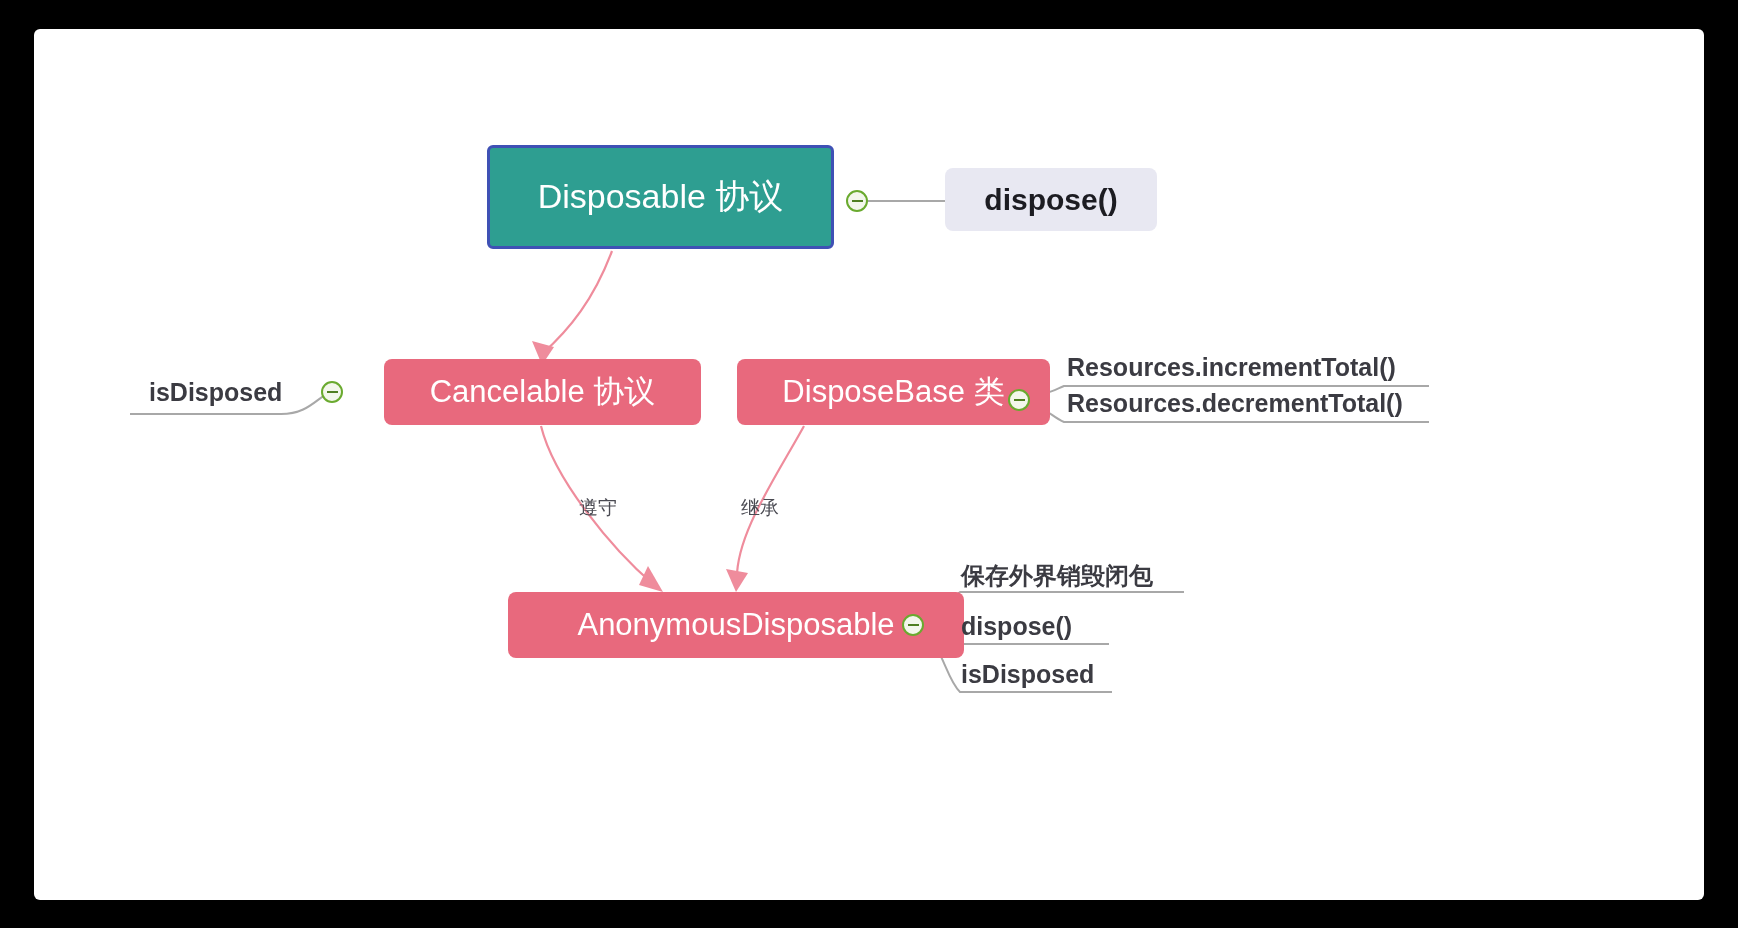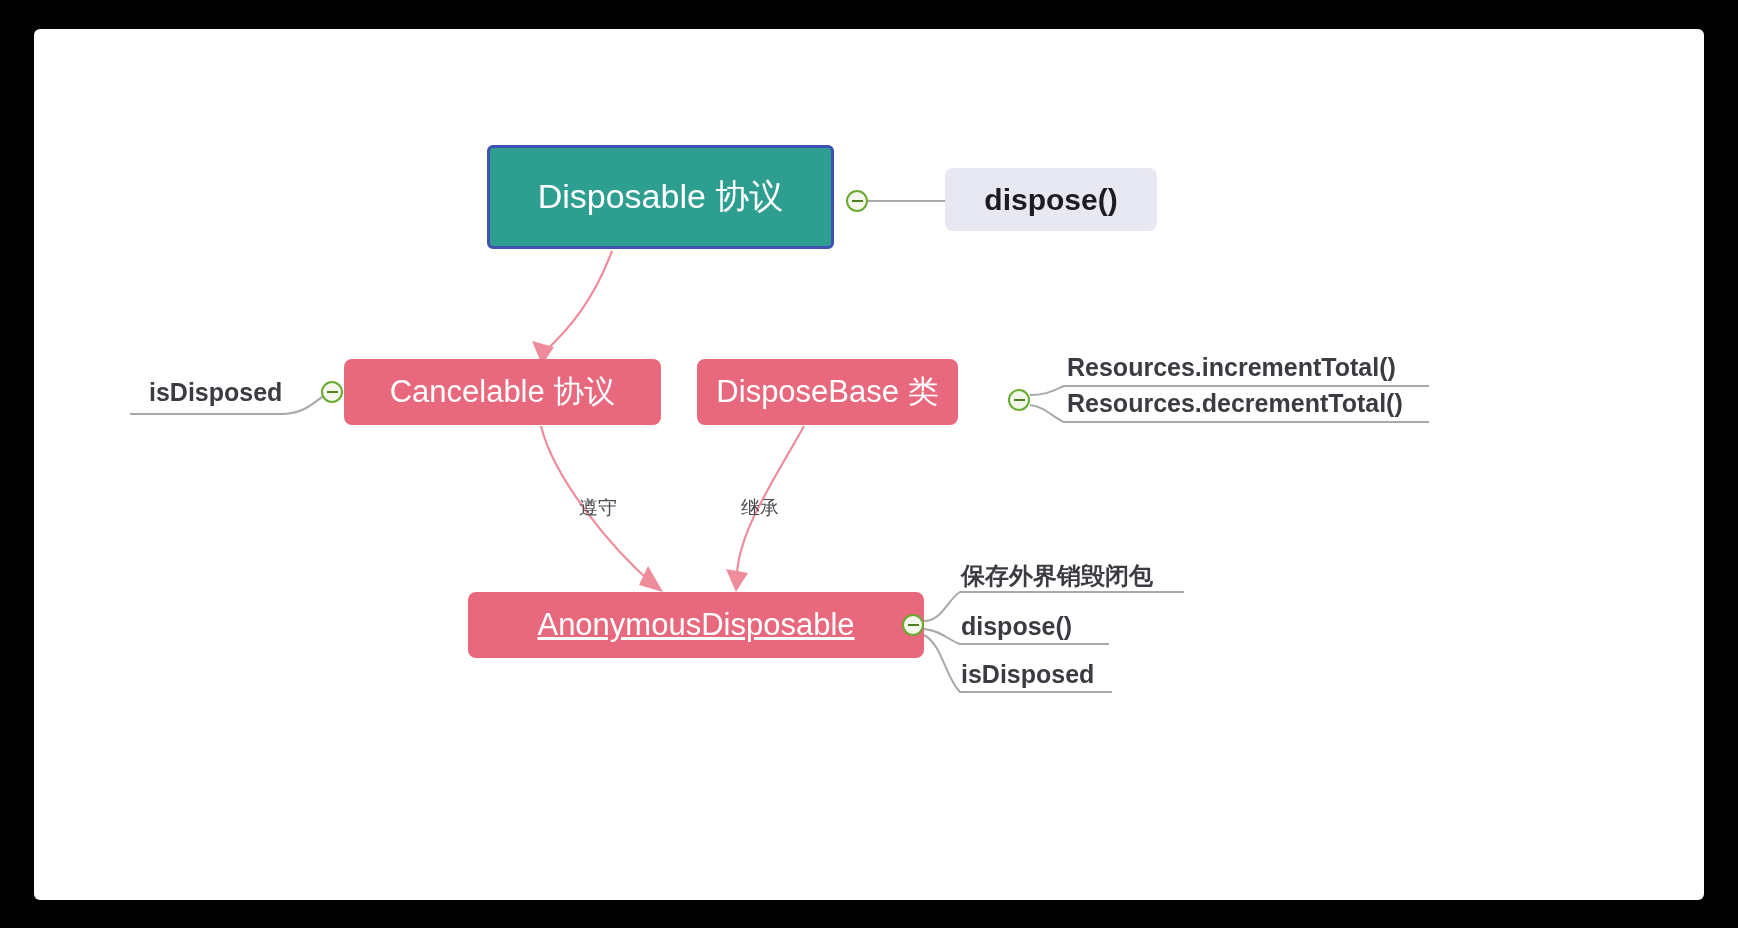--- a/index.html
+++ b/index.html
@@ -32,20 +32,21 @@
     color:#ffffff;
     font-size:34px;
     font-weight:400;
   }
   .node-pink{
     background:#e8697d;
     border-radius:8px;
     color:#ffffff;
     font-size:31px;
     font-weight:400;
+    margin-left:40px;
   }
   .node-lav{
     background:#e8e8f2;
     border-radius:8px;
     color:#1c1c22;
     font-size:30px;
     font-weight:700;
   }
   .leaf-label{
     position:absolute;
@@ -132,21 +133,21 @@
   <div class="node node-pink" style="left:310px;top:330px;width:317px;height:66px;">
     <span>Cancelable 协议</span>
   </div>
 
   <div class="toggle" style="left:287px;top:352px;"></div>
 
   <div class="leaf-label leaf-en" style="left:115px;top:349px;">
     <span>isDisposed</span>
   </div>
 
-  <div class="node node-pink" style="left:663px;top:330px;width:261px;height:66px;text-align:center;">
+  <div class="node node-pink" style="left:663px;top:330px;width:313px;height:66px;text-align:center;">
     <span>DisposeBase 类</span>
   </div>
 
   <div class="toggle" style="left:974px;top:360px;"></div>
 
   <div class="leaf-label leaf-en" style="left:1033px;top:360px;">
     <span>Resources.decrementTotal()</span>
   </div>
 
   <div class="leaf-label leaf-en" style="left:1033px;top:324px;">
@@ -154,21 +155,21 @@
   </div>
 
   <div class="edge-label" style="left:545px;top:466px;">
     <span>遵守</span>
   </div>
 
   <div class="edge-label" style="left:707px;top:466px;">
     <span>继承</span>
   </div>
 
-  <div class="node node-pink" style="left:434px;top:563px;width:456px;height:66px;text-decoration:underline;">
+  <div class="node node-pink" style="left:434px;top:563px;width:456px;height:66px;">
     <span>AnonymousDisposable</span>
   </div>
 
   <div class="toggle" style="left:868px;top:585px;"></div>
 
   <div class="leaf-label leaf-cn" style="left:927px;top:531px;">
     <span>保存外界销毁闭包</span>
   </div>
 
   <div class="leaf-label leaf-en" style="left:927px;top:583px;">

